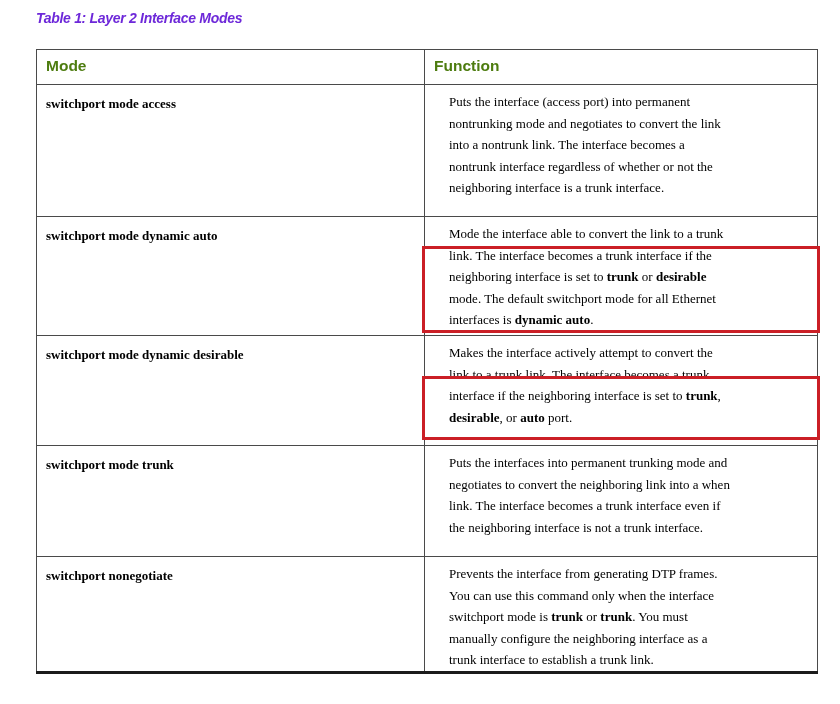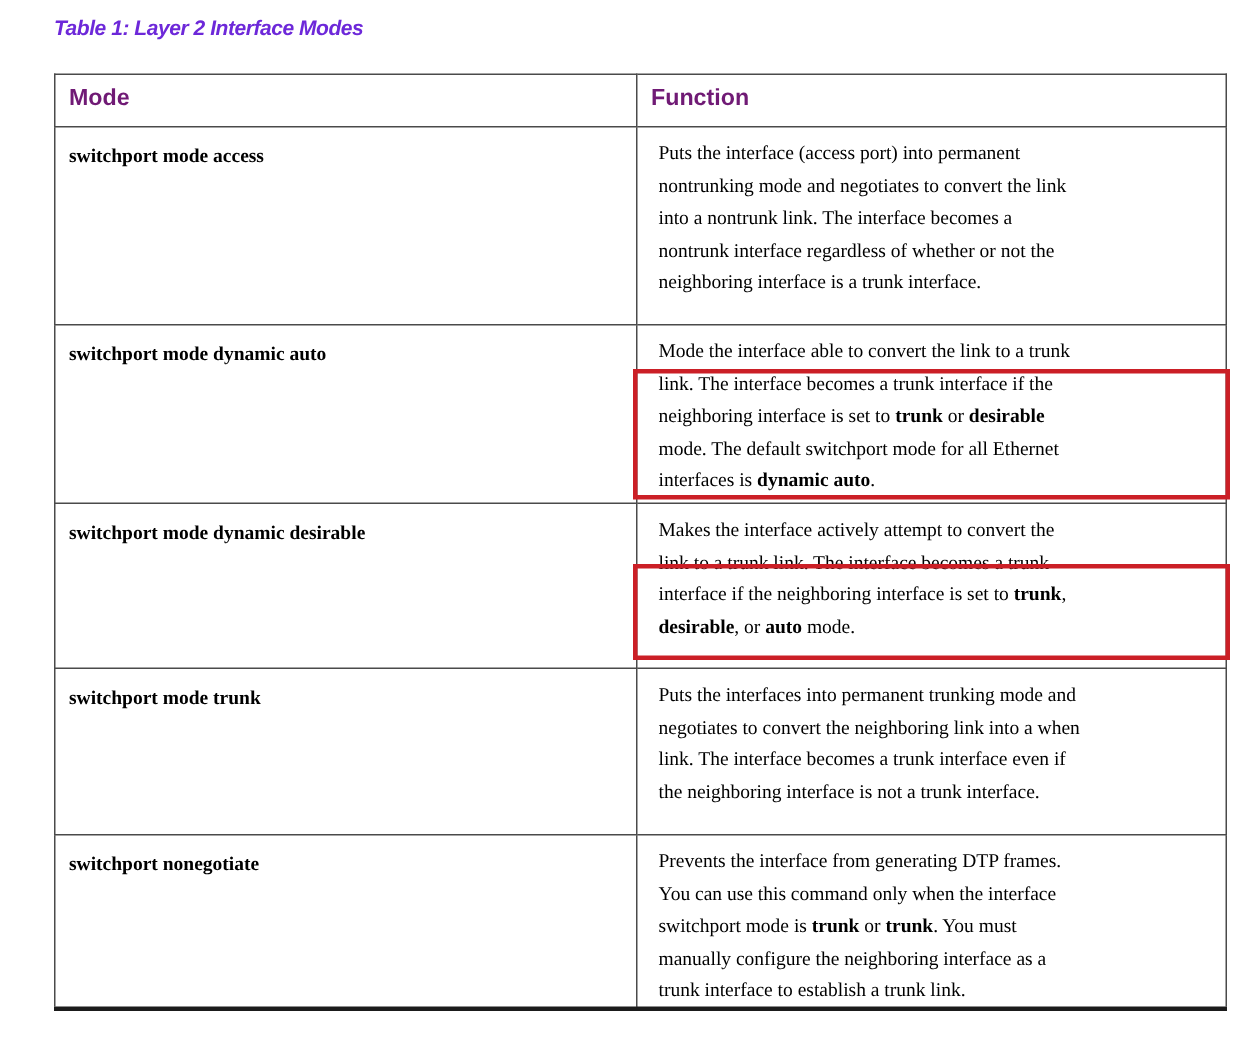--- a/index.html
+++ b/index.html
@@ -49,27 +49,27 @@
   .modes-table tbody tr:nth-child(2) { height: 119px; }
   .modes-table tbody tr:nth-child(3) { height: 110px; }
   .modes-table tbody tr:nth-child(4) { height: 111px; }
   .modes-table tbody tr:nth-child(5) { height: 115px; }
   .modes-table th {
     font-family: "Liberation Sans", sans-serif;
     font-weight: bold;
     font-size: 15.5px;
     text-align: left;
     padding: 7px 8px 0 9px;
-    color: #701a75;
+    color: #4d7c0f;
   }
   td.mode-cell {
     padding: 8px 8px 0 9px;
   }
   td.fn-cell {
-    padding: 6px 4px 0 14px;
+    padding: 6px 4px 0 24px;
     margin-top: 40px;
   }
   .line {
     line-height: 21.5px;
     font-size: 13px;
     white-space: nowrap;
   }
   .mode-text {
     font-weight: bold;
     line-height: 21px;
@@ -132,21 +132,21 @@
         </td>
       </tr>
       <tr>
         <td class="mode-cell">
           <div class="line mode-text">switchport mode dynamic desirable</div>
         </td>
         <td class="fn-cell">
           <div class="line"><span>Makes the interface actively attempt to convert the</span></div>
           <div class="line"><span>link to a trunk link. The interface becomes a trunk</span></div>
           <div class="line"><span>interface if the neighboring interface is set to </span><span class="b">trunk</span><span>,</span></div>
-          <div class="line"><span class="b">desirable</span><span>, or </span><span class="b">auto</span><span> mode.</span></div>
+          <div class="line"><span class="b">desirable</span><span>, or </span><span class="b">auto</span><span> port.</span></div>
         </td>
       </tr>
       <tr>
         <td class="mode-cell">
           <div class="line mode-text">switchport mode trunk</div>
         </td>
         <td class="fn-cell">
           <div class="line"><span>Puts the interfaces into permanent trunking mode and</span></div>
           <div class="line"><span>negotiates to convert the neighboring link into a when</span></div>
           <div class="line"><span>link. The interface becomes a trunk interface even if</span></div>

